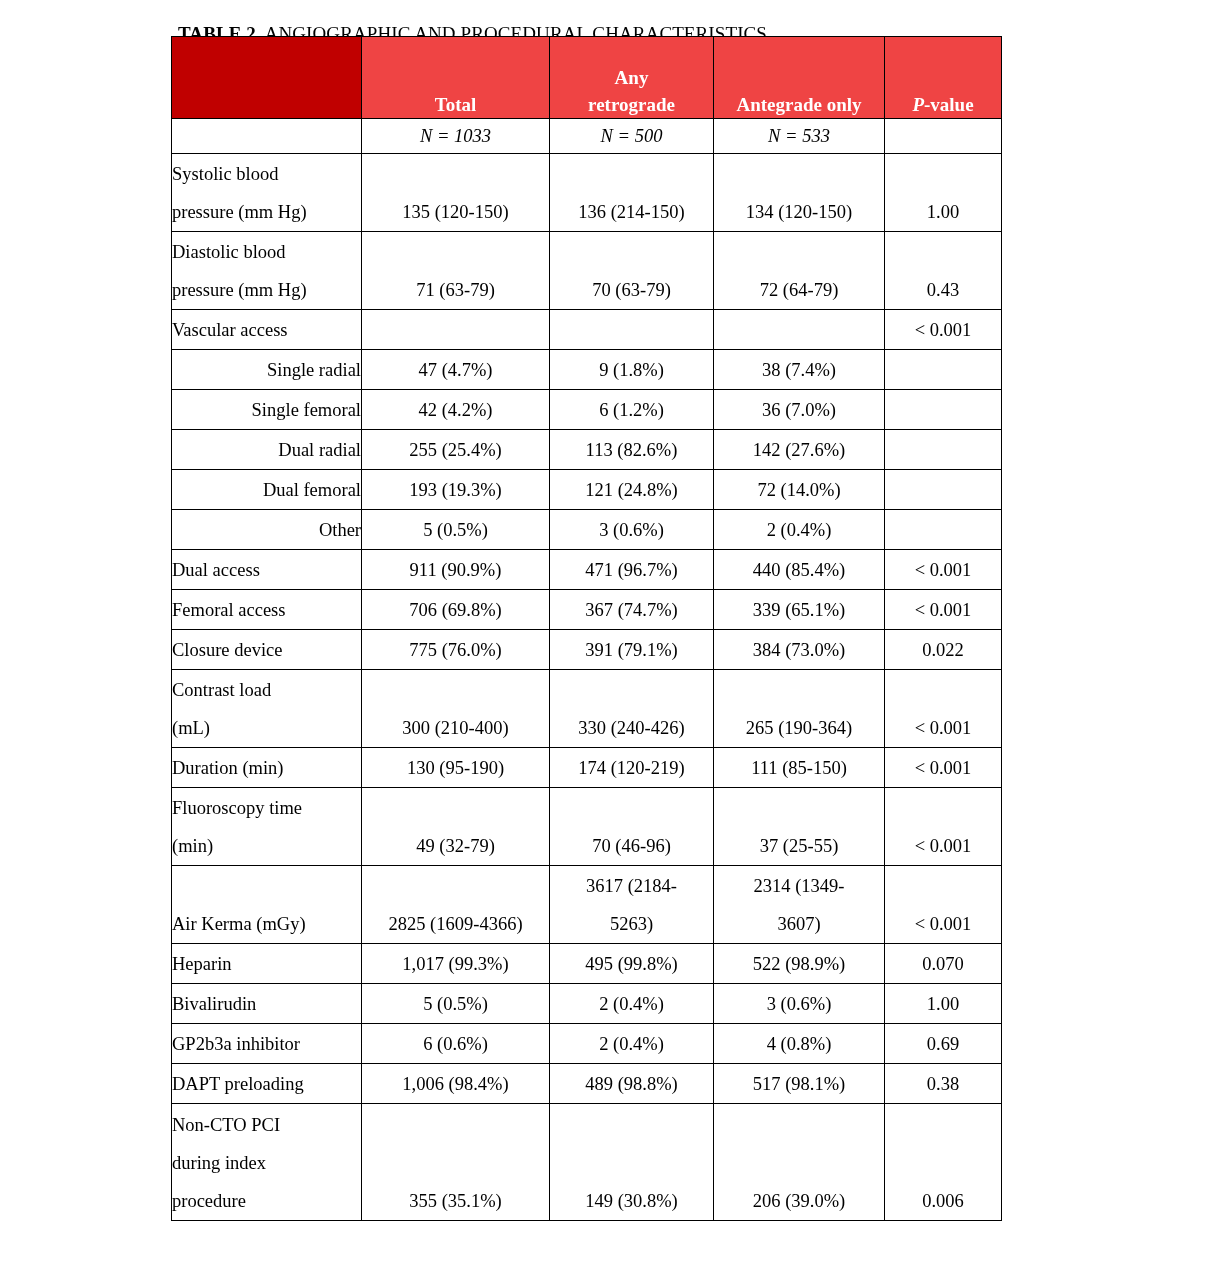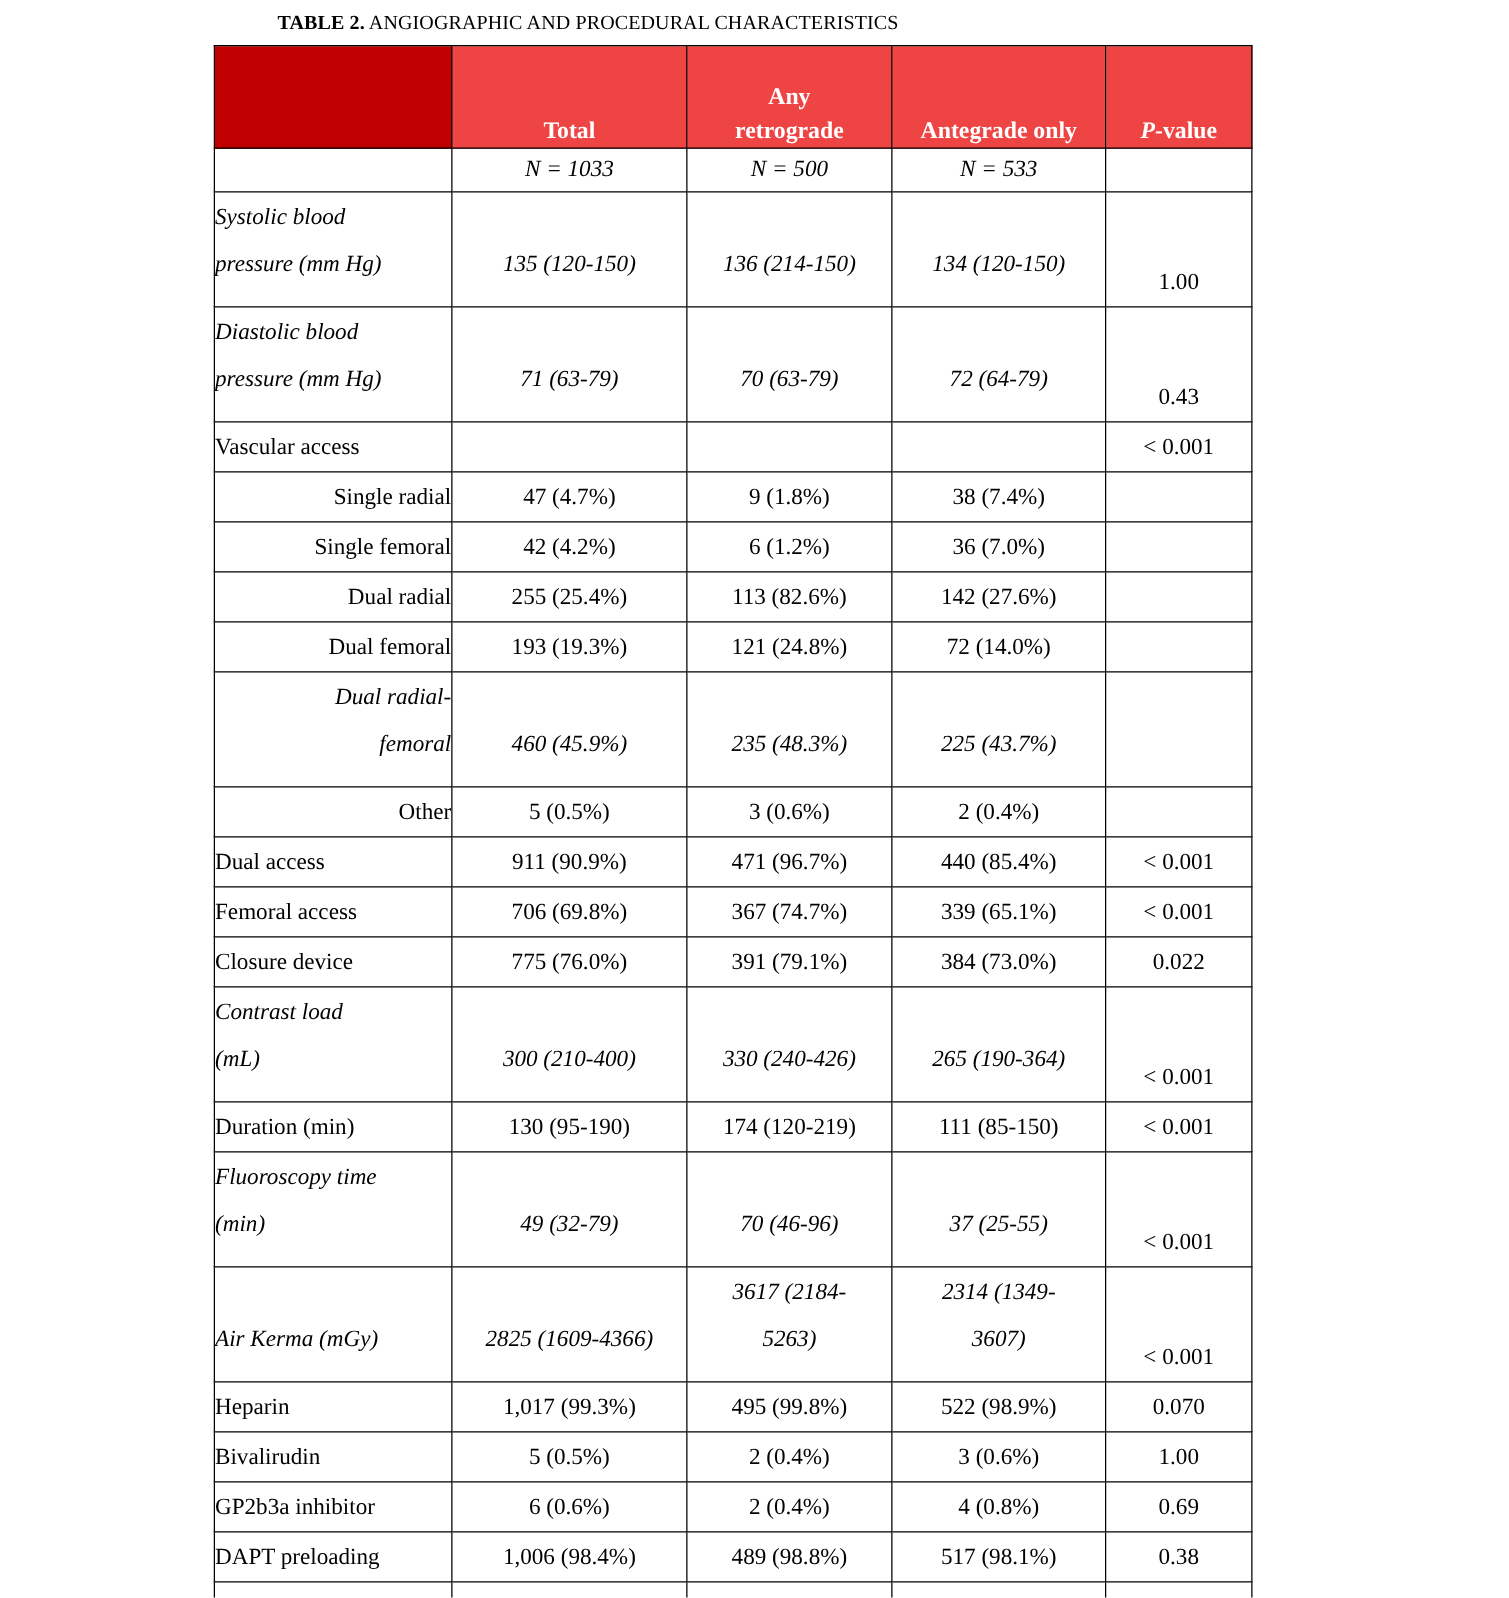--- a/index.html
+++ b/index.html
@@ -19,26 +19,25 @@
   .page {
     position: relative;
     width: 1207px;
     height: 1278px;
   }
 
   
   .caption {
     position: absolute;
     left: 178px;
-    top: 6px;
-    font-size: 16px;
+    top: 21px;
+    font-size: 19px;
     line-height: 26px;
     white-space: nowrap;
     letter-spacing: 0.1px;
-    margin-left: 44px;
   }
   .caption .cap-label {
     font-weight: bold;
   }
   .caption .cap-text {
     font-weight: normal;
   }
 
   
   .tbl-wrap {
@@ -113,21 +112,21 @@
   td.pv {
     text-align: center;
     white-space: nowrap;
   }
 
   
   tr.h1 td { height: 39px; }
   tr.h2 td { height: 77px; }
   tr.h3 td { height: 116px; }
 
-  tr.h2 td.lbl, tr.h2 td.num { padding-bottom: 14px; font-style: italic; }
+  tr.h2 td.lbl, tr.h2 td.num { padding-bottom: 0px; }
 </style>
 </head>
 <body>
 
 <div class="page">
 
   <div class="caption">
     <span class="cap-label">TABLE 2.</span><span class="cap-text"> ANGIOGRAPHIC AND PROCEDURAL CHARACTERISTICS</span>
   </div>
 
@@ -211,28 +210,20 @@
             <td class="num">142 (27.6%)</td>
             <td class="pv"></td>
           </tr>
           <tr class="h1">
             <td class="lbl indent">Dual femoral</td>
             <td class="num">193 (19.3%)</td>
             <td class="num">121 (24.8%)</td>
             <td class="num">72 (14.0%)</td>
             <td class="pv"></td>
           </tr>
-          <tr class="h2">
-            <td class="lbl indent">Dual radial-
-femoral</td>
-            <td class="num">460 (45.9%)</td>
-            <td class="num">235 (48.3%)</td>
-            <td class="num">225 (43.7%)</td>
-            <td class="pv"></td>
-          </tr>
           <tr class="h1">
             <td class="lbl indent">Other</td>
             <td class="num">5 (0.5%)</td>
             <td class="num">3 (0.6%)</td>
             <td class="num">2 (0.4%)</td>
             <td class="pv"></td>
           </tr>
           <tr class="h1">
             <td class="lbl">Dual access</td>
             <td class="num">911 (90.9%)</td>

